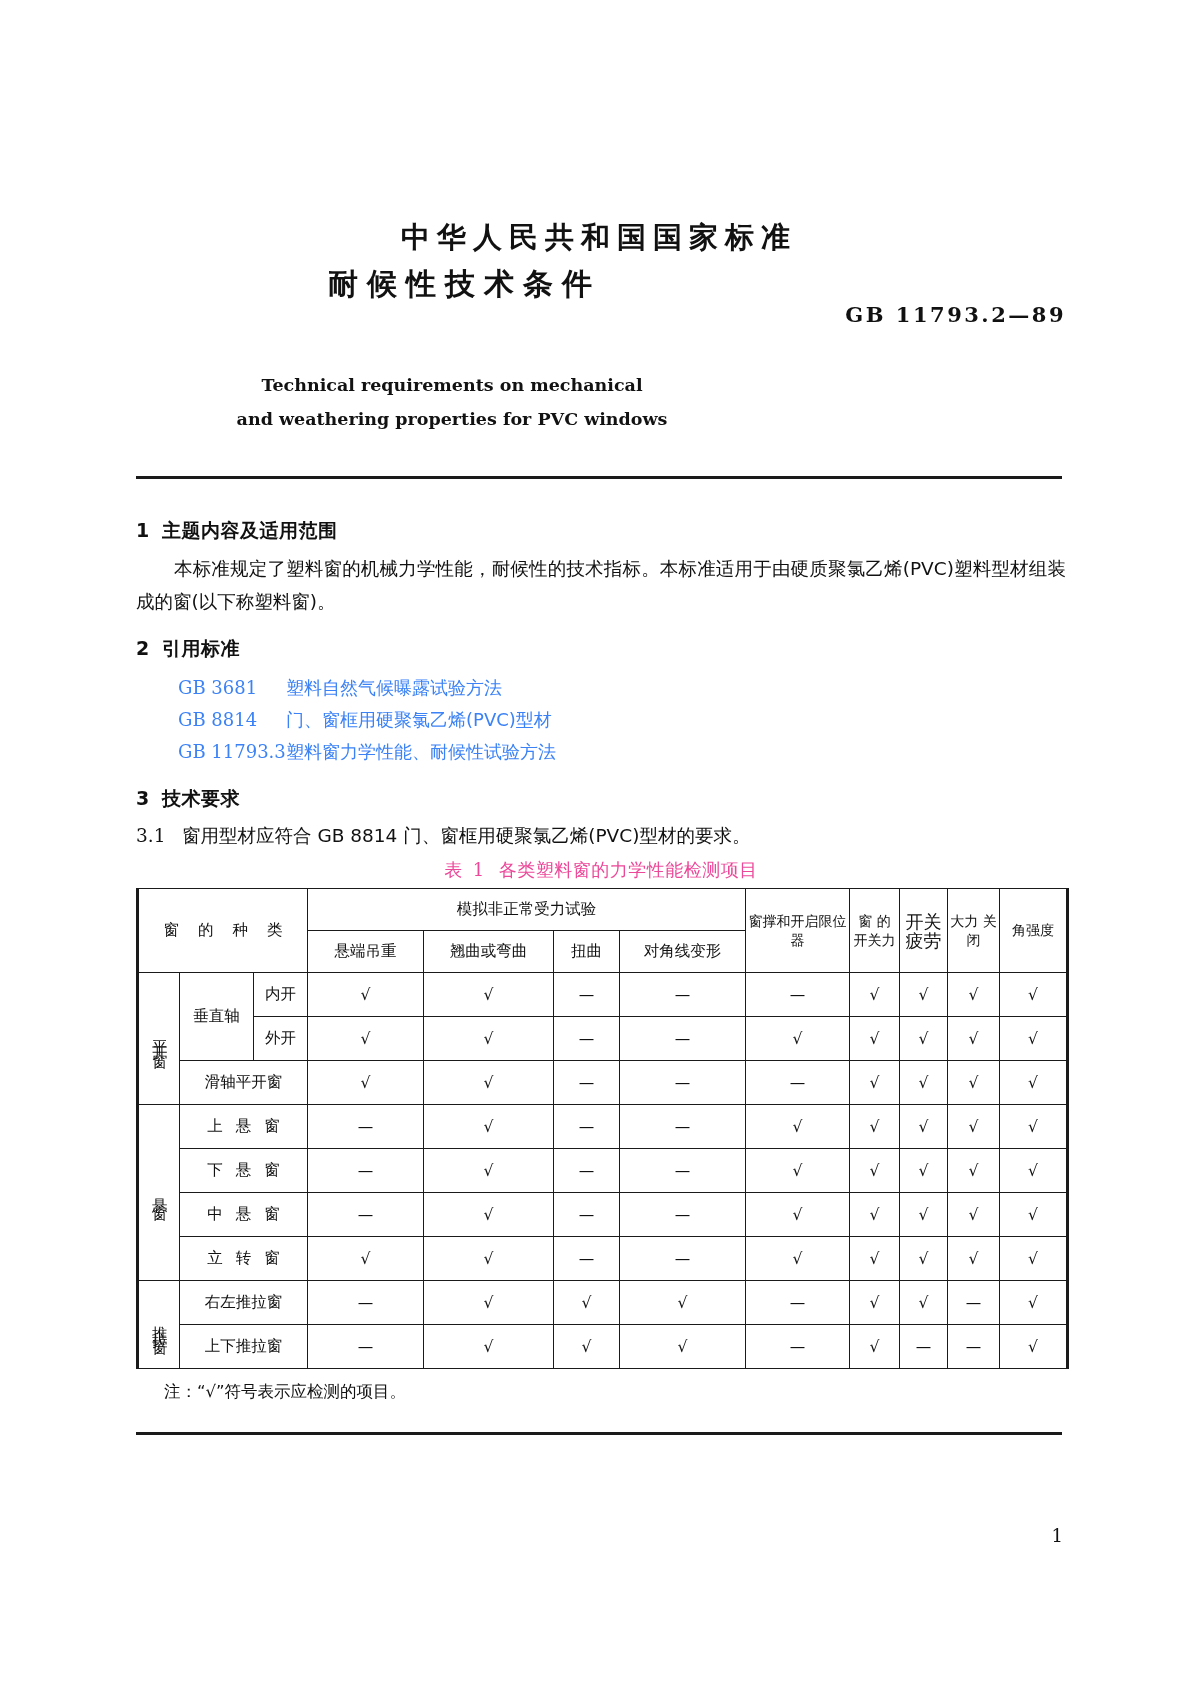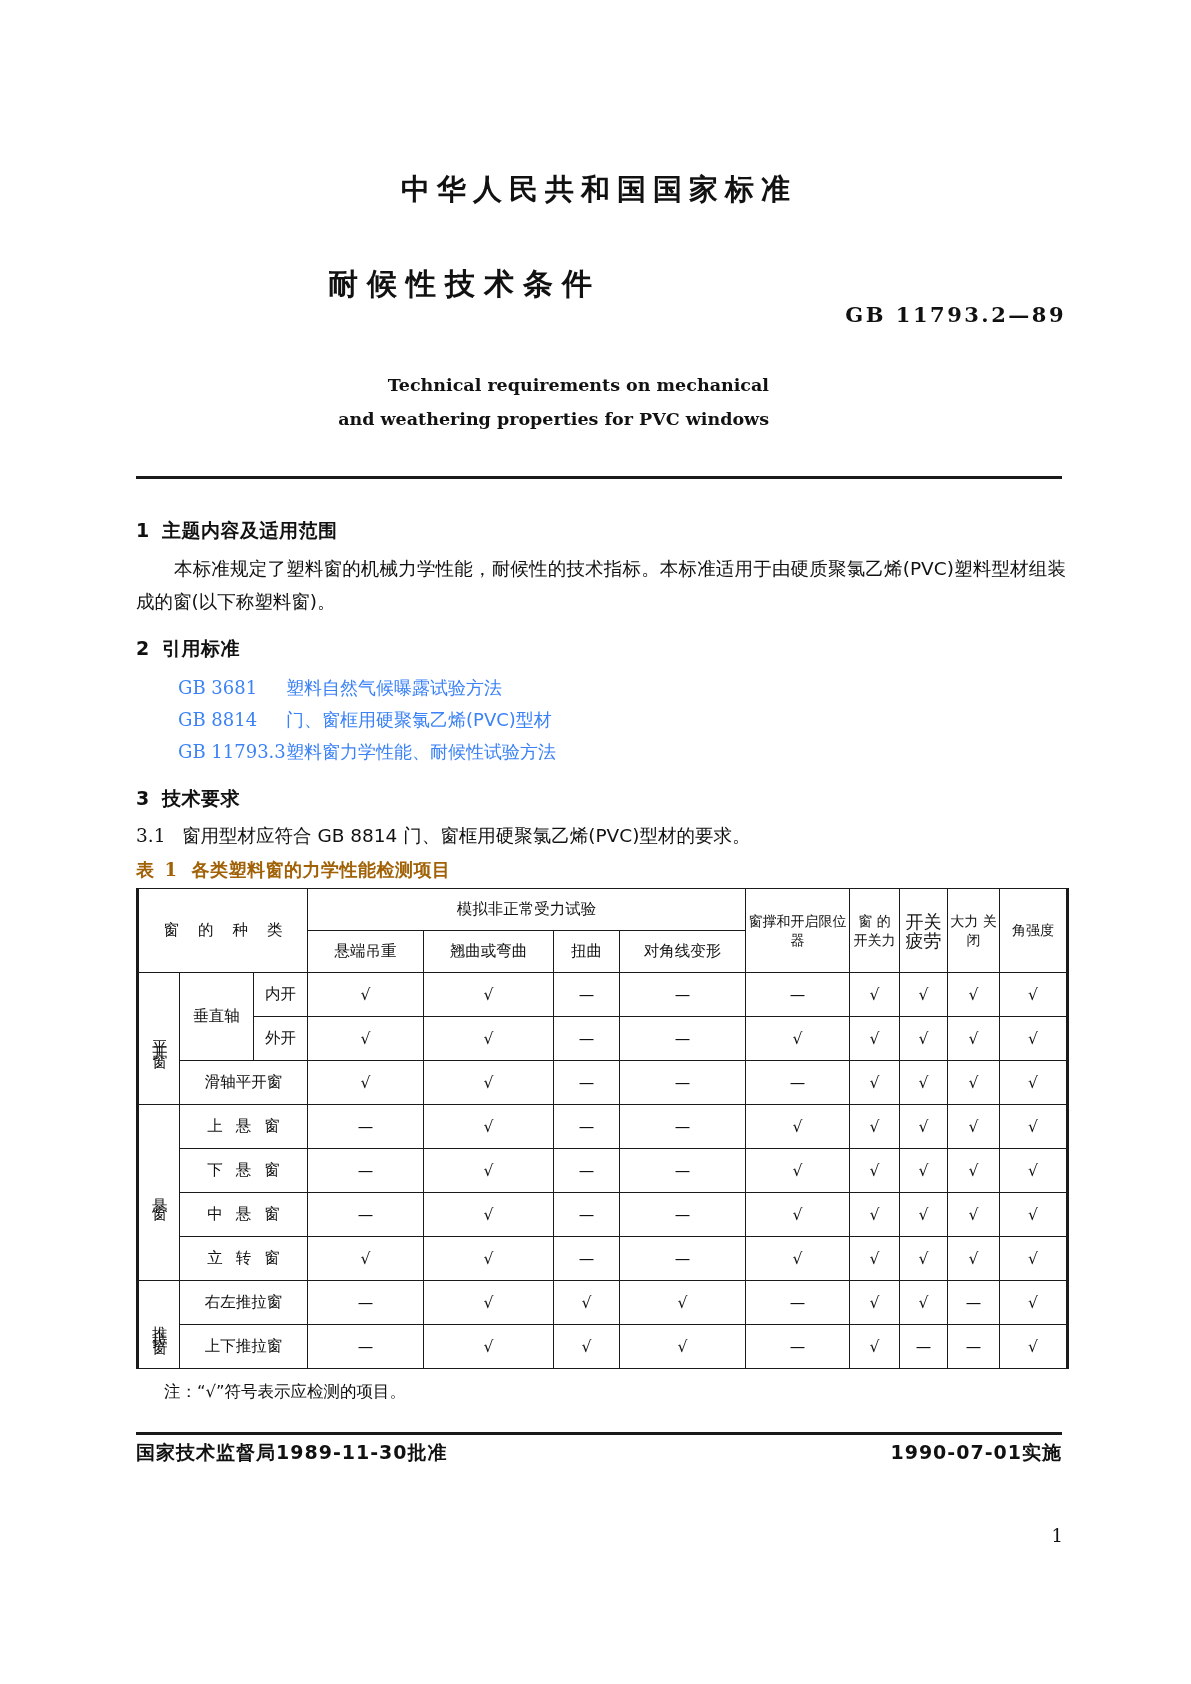--- a/index.html
+++ b/index.html
@@ -15,20 +15,21 @@
 
   
   .masthead { position:absolute; left:0; top:170px; width:1191px; text-align:center; }
   .nat-std {
     font-family:"DejaVu Sans", sans-serif;
     font-weight:bold;
     font-size:29px;
     letter-spacing:7px;
     color:#111;
     text-indent:7px;
+    margin-top:48px;
   }
   .title-block { position:absolute; left:0; top:258px; width:1191px; }
   .title-lines { position:absolute; left:150px; top:0; width:620px; text-align:center; }
   .title-line {
     font-family:"DejaVu Sans", sans-serif;
     font-weight:bold;
     font-size:30px;
     letter-spacing:9px;
     text-indent:9px;
     line-height:52px;
@@ -36,21 +37,21 @@
   }
   .std-code {
     position:absolute; right:125px; top:44px;
     font-family:"DejaVu Serif", serif;
     font-weight:bold;
     font-size:21px;
     letter-spacing:2.5px;
     color:#111;
     white-space:nowrap;
   }
-  .en-title { position:absolute; left:149px; top:368px; width:620px; text-align:right; }
+  .en-title { position:absolute; left:142px; top:368px; width:620px; text-align:center; }
   .en-line {
     font-family:"DejaVu Serif", serif;
     font-weight:bold;
     font-size:17.5px;
     line-height:34px;
     color:#121212;
   }
 
   .rule {
     position:absolute; left:136px; top:476px; width:926px; height:0;
@@ -97,26 +98,26 @@
     color:#111;
   }
   .clause .cnum {
     font-family:"DejaVu Serif", serif;
     display:inline-block;
     width:46px;
   }
 
   
   .table-caption {
+    text-align:center;
     font-family:"DejaVu Sans", sans-serif;
     font-size:18px;
-    color:#a16207;
+    color:#ec4899;
     margin:6px 0 6px 0;
     letter-spacing:0.5px;
-    font-weight:bold;
   }
   .table-caption .cap-n { margin:0 14px 0 10px; font-family:"DejaVu Serif", serif; }
 
   table.gbtable {
     border-collapse:collapse;
     width:930px;
     table-layout:fixed;
     font-family:"DejaVu Sans", sans-serif;
     color:#111;
   }
@@ -380,19 +381,15 @@
         <td class="dash">—</td>
         <td class="rcol tick">√</td>
       </tr>
     </tbody>
       </table>
 
     <div class="note">注：“√”符号表示应检测的项目。</div>
   </div>
 
   <div class="footer-rule"></div>
-  <div class="footer">
-    <div class="footer-item">国家技术监督局1989-11-30批准</div>
-    <div class="footer-item">1990-07-01实施</div>
-  </div>
   <div class="pagenum">1</div>
 
 </div>
 
 </body></html>

